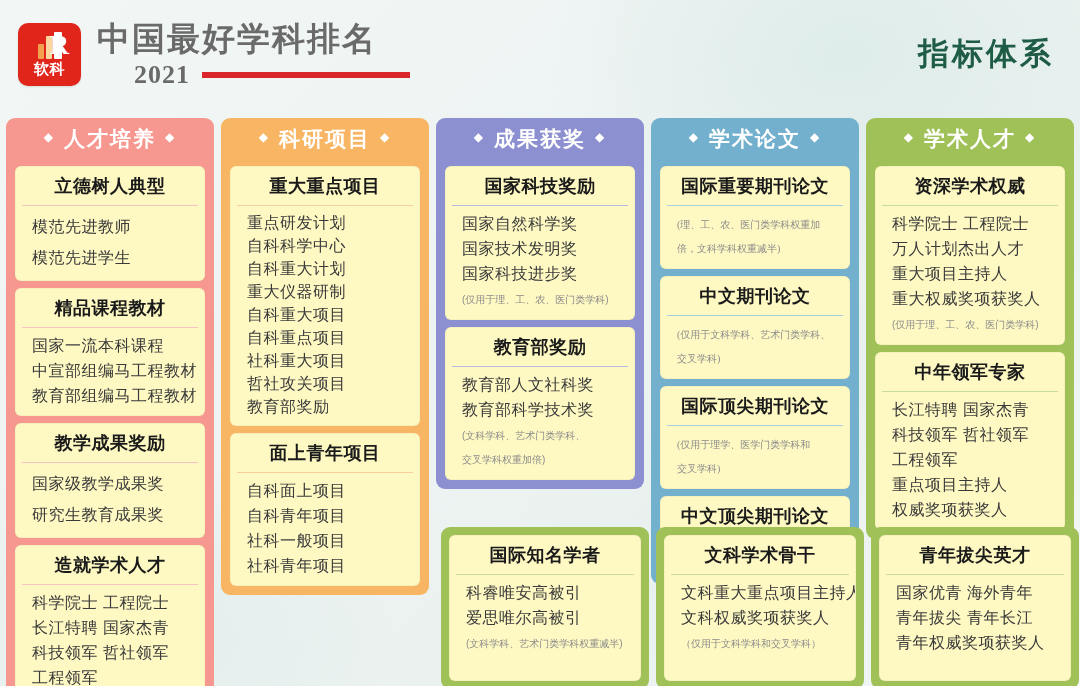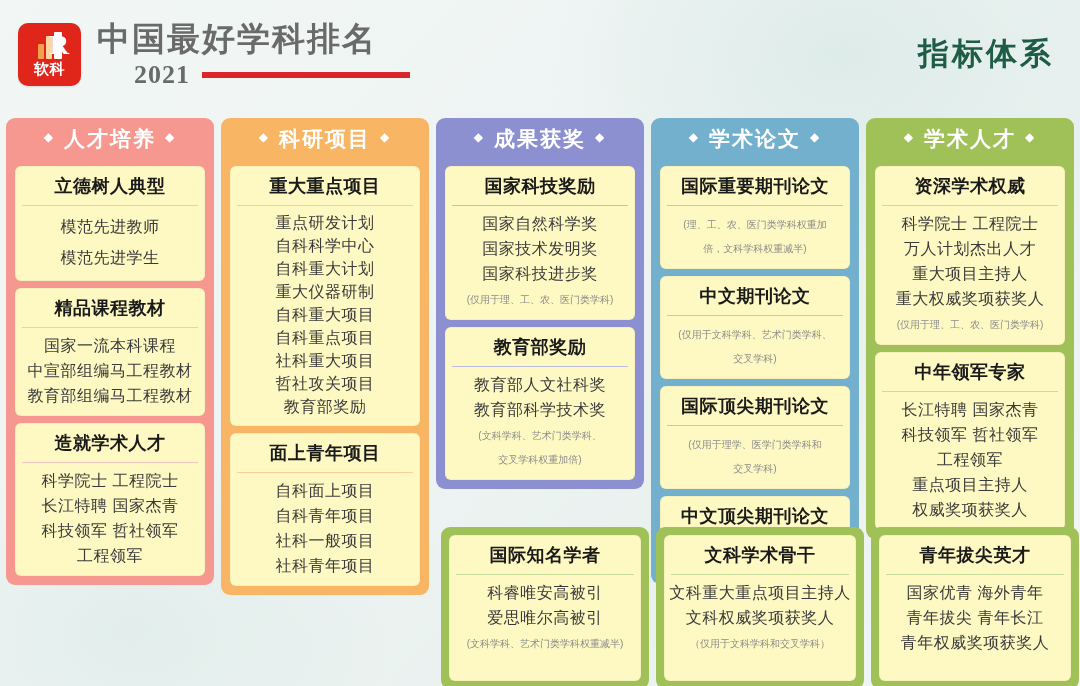--- a/index.html
+++ b/index.html
@@ -87,42 +87,42 @@
   .card {
     background: #fef9c3; border-radius: 6px; overflow: hidden;
     border: 1px solid rgba(0,0,0,.03);
   }
   .card-title {
     font-size: 18px; font-weight: bold; color: #1a1a1a; text-align: center;
     padding: 7px 2px 7px; letter-spacing: .5px;
   }
   .card-divider { height: 1px; width: 94%; margin: 0 auto; }
   .card-items {
-    padding: 5px 0 7px; text-align: center;
+    padding: 5px 16px 7px; text-align: left;
   }
   .card-items .it {
     font-size: 16px; line-height: 25px; color: #3a3a3a; letter-spacing: .5px;
     white-space: nowrap;
   }
   .card-items .note {
     font-size: 10px; line-height: 24px; color: #8a8a8a; margin-top: 2px;
     letter-spacing: 0;
   }
   .tight .it { line-height: 23px; }
   .loose .it { line-height: 31px; }
 
   
   .c1 .col-head { background: #f79890; }
   .c1 .col-body { border-color: #f79890; background: #f79890; }
   .c2 .col-head { background: #f8b563; }
   .c2 .col-body { border-color: #f8b563; background: #f8b563; }
   .c3 .col-head { background: #8c90d0; }
   .c3 .col-body { border-color: #8c90d0; background: #8c90d0; }
   .c4 .col-head { background: #73b0ce; }
-  .c4 .col-body { border-color: #73b0ce; background: #73b0ce; }
+  .c4 .col-body { border-color: #73b0ce; background: #73b0ce; font-family: Liberation Serif, serif; }
   .c5 .col-head { background: #a0c158; }
   .c5 .col-body { border-color: #a0c158; background: #a0c158; }
 
   .c1 .card-divider { background: #f7c5c0; }
   .c2 .card-divider { background: #f8cf9a; }
   .c3 .card-divider { background: #b9bce0; }
   .c4 .card-divider { background: #aacfe2; }
   .c5 .card-divider { background: #c8dc9b; }
 
   
@@ -180,20 +180,28 @@
               <div class="it">模范先进学生</div>
             </div>
           </div>
           <div class="card">
             <div class="card-title">精品课程教材</div>
             <div class="card-divider"></div>
             <div class="card-items">
               <div class="it">国家一流本科课程</div>
               <div class="it">中宣部组编马工程教材</div>
               <div class="it">教育部组编马工程教材</div>
+            </div>
+          </div>
+          <div class="card">
+            <div class="card-title">教学成果奖励</div>
+            <div class="card-divider"></div>
+            <div class="card-items loose">
+              <div class="it">国家级教学成果奖</div>
+              <div class="it">研究生教育成果奖</div>
             </div>
           </div>
           <div class="card">
             <div class="card-title">造就学术人才</div>
             <div class="card-divider"></div>
             <div class="card-items">
               <div class="it">科学院士  工程院士</div>
               <div class="it">长江特聘  国家杰青</div>
               <div class="it">科技领军  哲社领军</div>
               <div class="it">工程领军</div>

